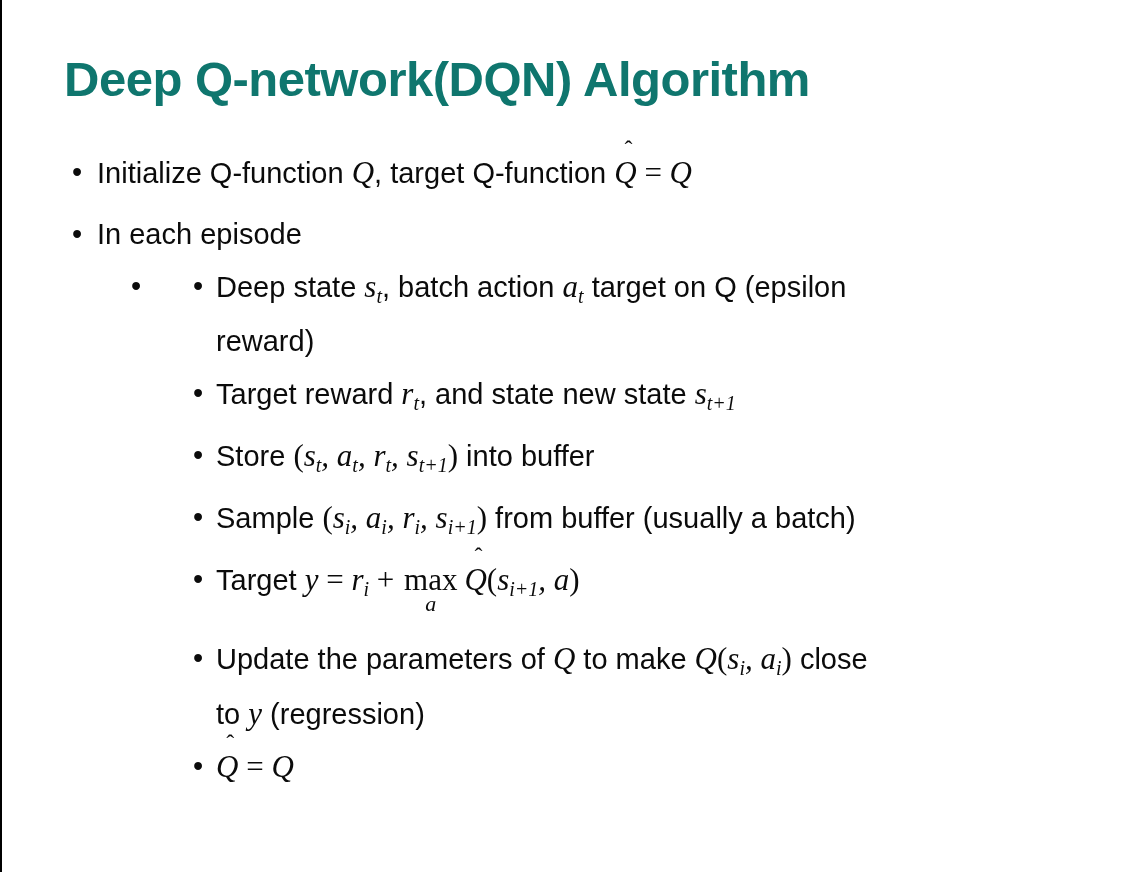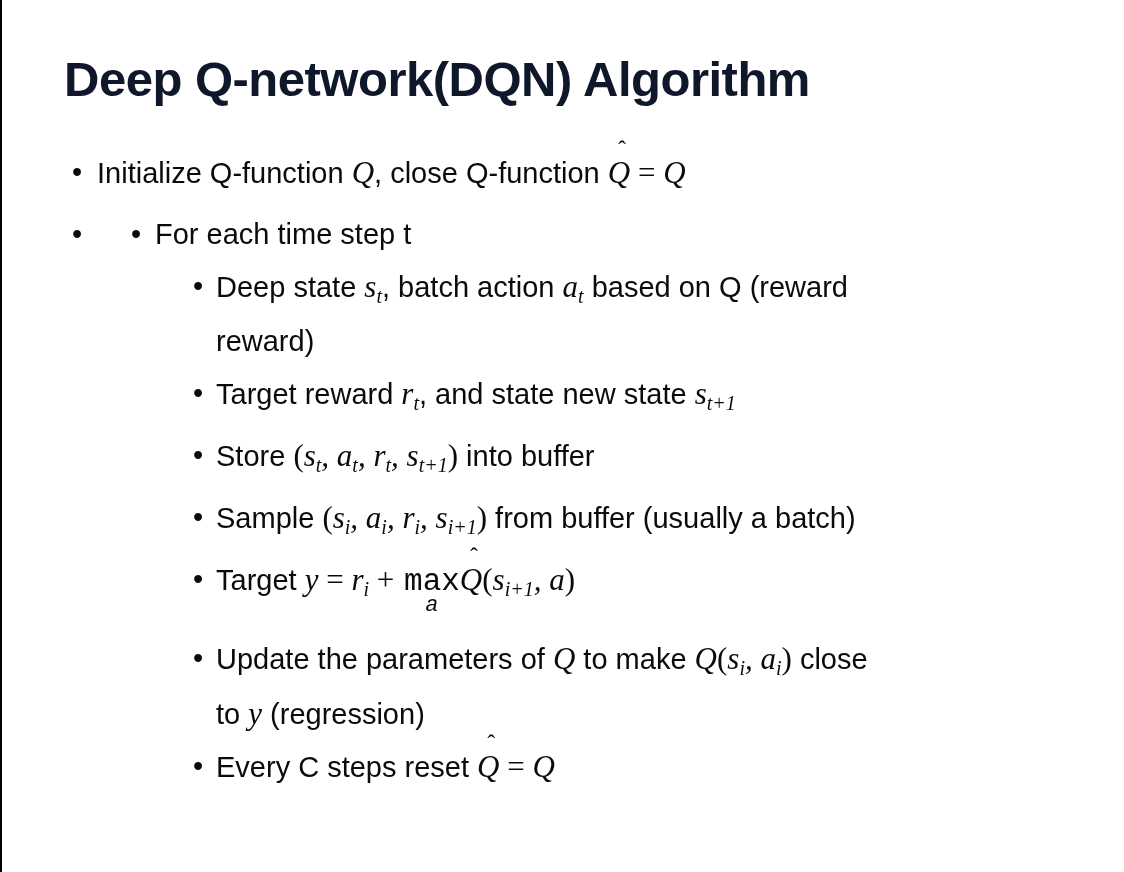--- a/index.html
+++ b/index.html
@@ -12,21 +12,21 @@
     overflow:hidden;
     font-family:"Liberation Sans",sans-serif;
     color:#000;
   }
   .title{
     margin:50px 0 0 62px;
     font-size:49px;
     line-height:58px;
     font-weight:700;
     letter-spacing:-0.5px;
-    color:#0f172a;
+    color:#0f766e;
   }
   .content{margin-top:42px;}
   .li{
     position:relative;
     font-size:29px;
     line-height:45px;
     margin-bottom:7px;
     color:#0b0b0b;
   }
   .li .bullet{position:absolute;top:0;}
@@ -38,50 +38,50 @@
   .seg-i{font-family:"Liberation Serif",serif;font-style:italic;font-size:31px;}
   .seg-m{font-family:"Liberation Serif",serif;font-size:31px;}
   .seg-sub{font-family:"Liberation Serif",serif;font-style:italic;font-size:20px;vertical-align:-6px;}
   .seg-hat{display:inline-block;position:relative;font-family:"Liberation Serif",serif;font-style:italic;font-size:31px;}
   .seg-hat .hat-mark{
     position:absolute;top:-13px;left:3px;width:100%;
     text-align:center;font-style:normal;font-size:24px;line-height:1;
   }
   .munder{
     display:inline-block;position:relative;
-    font-family:Liberation Mono, monospace;font-size:31px;line-height:36px;
-    margin:0 0 0 2px;vertical-align:baseline;
+    font-family:Liberation Serif, serif;font-size:31px;line-height:36px;
+    margin:0 7px 0 2px;vertical-align:baseline;
   }
   .munder .under{
     position:absolute;top:31px;left:50%;transform:translateX(-50%);
     font-style:italic;font-size:22px;line-height:1;
   }
 </style>
 </head>
 <body>
 
 <div class="slide">
   <h1 class="title">Deep Q-network(DQN) Algorithm</h1>
 
   <div class="content">
 
-    <div class="li l1 gap-lg"><span class="bullet">•</span><span class="seg-r">Initialize Q-function </span><span class="seg-i">Q</span><span class="seg-r">, close Q-function </span><span class="seg-hat"><span class="hat-mark">ˆ</span><span>Q</span></span><span class="seg-m"> = </span><span class="seg-i">Q</span></div>
+    <div class="li l1 gap-lg"><span class="bullet">•</span><span class="seg-r">Initialize Q-function </span><span class="seg-i">Q</span><span class="seg-r">, target Q-function </span><span class="seg-hat"><span class="hat-mark">ˆ</span><span>Q</span></span><span class="seg-m"> = </span><span class="seg-i">Q</span></div>
 
-    <div class="li l1"><span class="bullet">•</span></div>
+    <div class="li l1"><span class="bullet">•</span><span class="seg-r">In each episode</span></div>
 
-    <div class="li l2"><span class="bullet">•</span><span class="seg-r">For each time step t</span></div>
+    <div class="li l2"><span class="bullet">•</span></div>
 
-    <div class="li l3"><span class="bullet">•</span><span class="seg-r">Deep state </span><span class="seg-i">s</span><span class="seg-sub">t</span><span class="seg-r">, batch action </span><span class="seg-i">a</span><span class="seg-sub">t</span><span class="seg-r"> based on Q (reward</span><br><span class="seg-r">reward)</span></div>
+    <div class="li l3"><span class="bullet">•</span><span class="seg-r">Deep state </span><span class="seg-i">s</span><span class="seg-sub">t</span><span class="seg-r">, batch action </span><span class="seg-i">a</span><span class="seg-sub">t</span><span class="seg-r"> target on Q (epsilon</span><br><span class="seg-r">reward)</span></div>
 
     <div class="li l3"><span class="bullet">•</span><span class="seg-r">Target reward </span><span class="seg-i">r</span><span class="seg-sub">t</span><span class="seg-r">, and state new state </span><span class="seg-i">s</span><span class="seg-sub">t+1</span></div>
 
     <div class="li l3"><span class="bullet">•</span><span class="seg-r">Store </span><span class="seg-m">(</span><span class="seg-i">s</span><span class="seg-sub">t</span><span class="seg-i">, </span><span class="seg-i">a</span><span class="seg-sub">t</span><span class="seg-i">, </span><span class="seg-i">r</span><span class="seg-sub">t</span><span class="seg-i">, </span><span class="seg-i">s</span><span class="seg-sub">t+1</span><span class="seg-m">)</span><span class="seg-r"> into buffer</span></div>
 
     <div class="li l3"><span class="bullet">•</span><span class="seg-r">Sample </span><span class="seg-m">(</span><span class="seg-i">s</span><span class="seg-sub">i</span><span class="seg-i">, </span><span class="seg-i">a</span><span class="seg-sub">i</span><span class="seg-i">, </span><span class="seg-i">r</span><span class="seg-sub">i</span><span class="seg-i">, </span><span class="seg-i">s</span><span class="seg-sub">i+1</span><span class="seg-m">)</span><span class="seg-r"> from buffer (usually a batch)</span></div>
 
     <div class="li l3 gap-target"><span class="bullet">•</span><span class="seg-r">Target </span><span class="seg-i">y</span><span class="seg-m"> = </span><span class="seg-i">r</span><span class="seg-sub">i</span><span class="seg-m"> + </span><span class="munder"><span class="base">max</span><span class="under">a</span></span><span class="seg-hat"><span class="hat-mark">ˆ</span><span>Q</span></span><span class="seg-m">(</span><span class="seg-i">s</span><span class="seg-sub">i+1</span><span class="seg-i">, </span><span class="seg-i">a</span><span class="seg-m">)</span></div>
 
     <div class="li l3"><span class="bullet">•</span><span class="seg-r">Update the parameters of </span><span class="seg-i">Q</span><span class="seg-r"> to make </span><span class="seg-i">Q</span><span class="seg-m">(</span><span class="seg-i">s</span><span class="seg-sub">i</span><span class="seg-i">, </span><span class="seg-i">a</span><span class="seg-sub">i</span><span class="seg-m">)</span><span class="seg-r"> close</span><br><span class="seg-r">to </span><span class="seg-i">y</span><span class="seg-r"> (regression)</span></div>
 
-    <div class="li l3"><span class="bullet">•</span><span class="seg-r">Every C steps reset </span><span class="seg-hat"><span class="hat-mark">ˆ</span><span>Q</span></span><span class="seg-m"> = </span><span class="seg-i">Q</span></div>
+    <div class="li l3"><span class="bullet">•</span><span class="seg-hat"><span class="hat-mark">ˆ</span><span>Q</span></span><span class="seg-m"> = </span><span class="seg-i">Q</span></div>
 
   </div>
 </div>
 
 </body></html>

